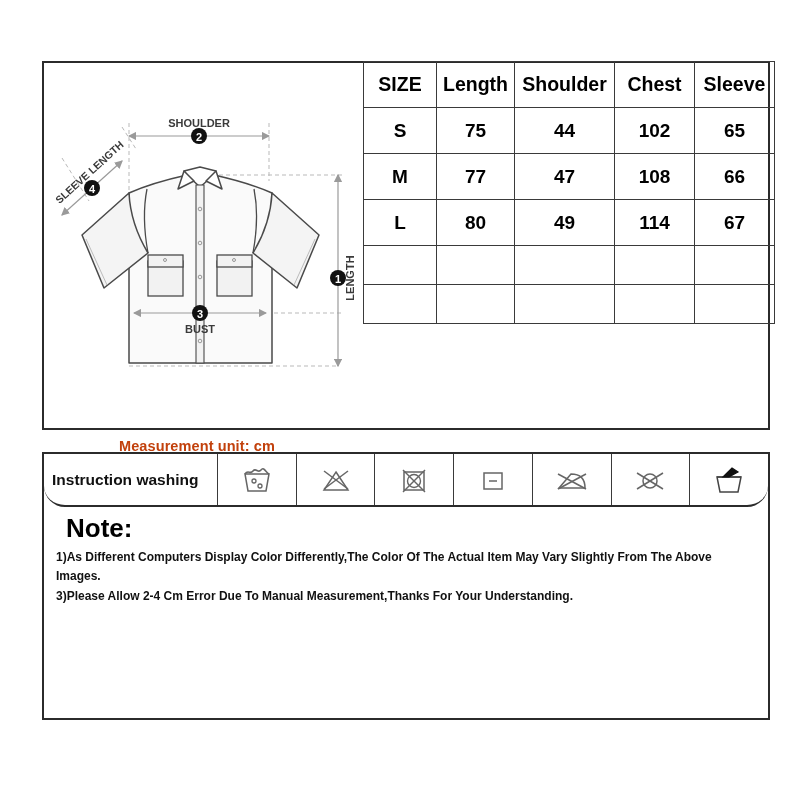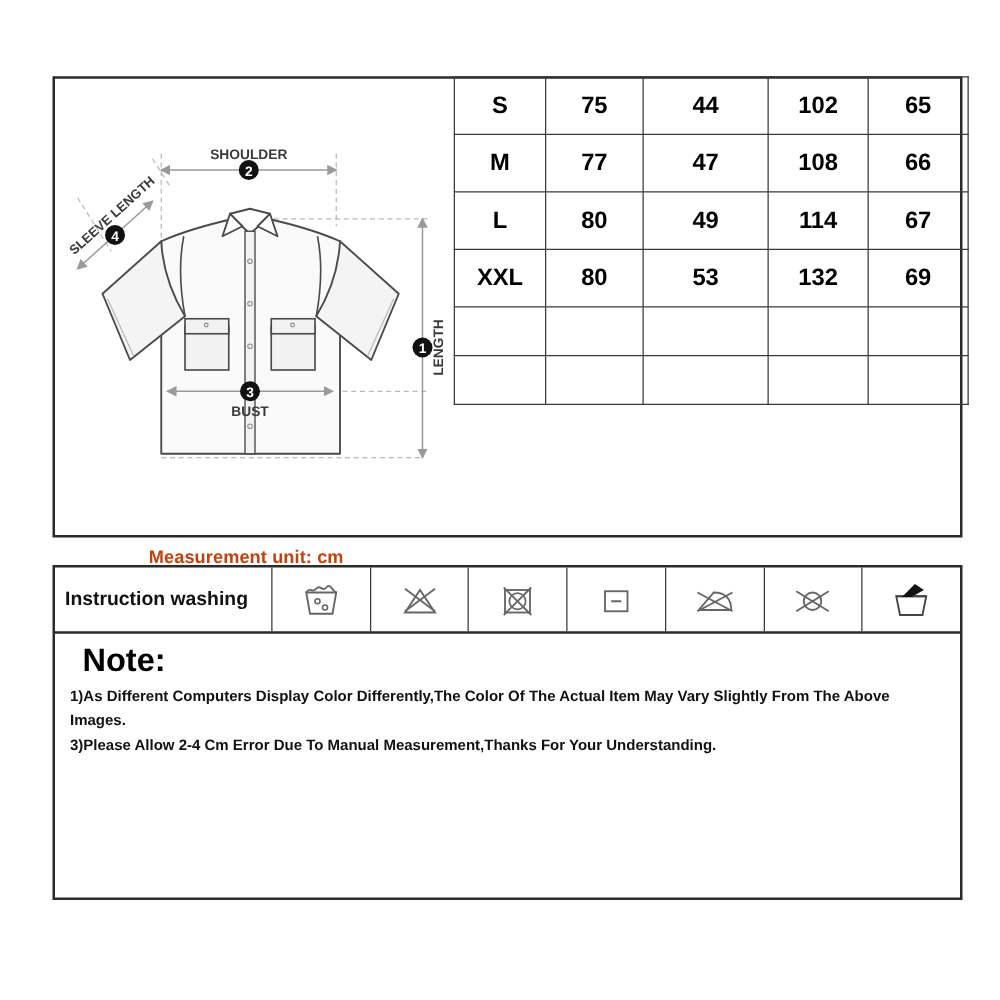--- a/index.html
+++ b/index.html
@@ -75,20 +75,21 @@
     left: 42px; top: 452px;
     width: 728px; height: 268px;
     border: 2px solid #2b2b2b;
     background: #fff;
     box-sizing: border-box;
   }
   .wash-row {
     display: flex;
     height: 51px;
     border-bottom: 2px solid #2b2b2b;
+    border-radius: 21px;
   }
   .wash-label {
     width: 174px;
     display: flex;
     align-items: center;
     padding-left: 8px;
     font-size: 15.5px;
     font-weight: bold;
     color: #111;
     border-right: 1.6px solid #3a3a3a;
@@ -225,46 +226,46 @@
     <table class="size-table">
       <colgroup>
         <col class="c-size">
           <col class="c-len">
           <col class="c-sho">
           <col class="c-che">
           <col class="c-sle">
       </colgroup>
       <tbody>
           <tr>
+            <td class="hd">SIZE</td>
+            <td class="hd">Length</td>
+            <td class="hd">Shoulder</td>
+            <td class="hd">Chest</td>
+            <td class="hd">Sleeve</td>
+          </tr>
+          <tr>
             <td>S</td>
             <td>75</td>
             <td>44</td>
             <td>102</td>
             <td>65</td>
           </tr>
           <tr>
             <td>M</td>
             <td>77</td>
             <td>47</td>
             <td>108</td>
             <td>66</td>
           </tr>
           <tr>
             <td>L</td>
             <td>80</td>
             <td>49</td>
             <td>114</td>
             <td>67</td>
-          </tr>
-          <tr>
-            <td>XXL</td>
-            <td>80</td>
-            <td>53</td>
-            <td>132</td>
-            <td>69</td>
           </tr>
           <tr class="empty">
             <td>&nbsp;</td>
             <td>&nbsp;</td>
             <td>&nbsp;</td>
             <td>&nbsp;</td>
             <td>&nbsp;</td>
           </tr>
           <tr class="empty">
             <td>&nbsp;</td>

